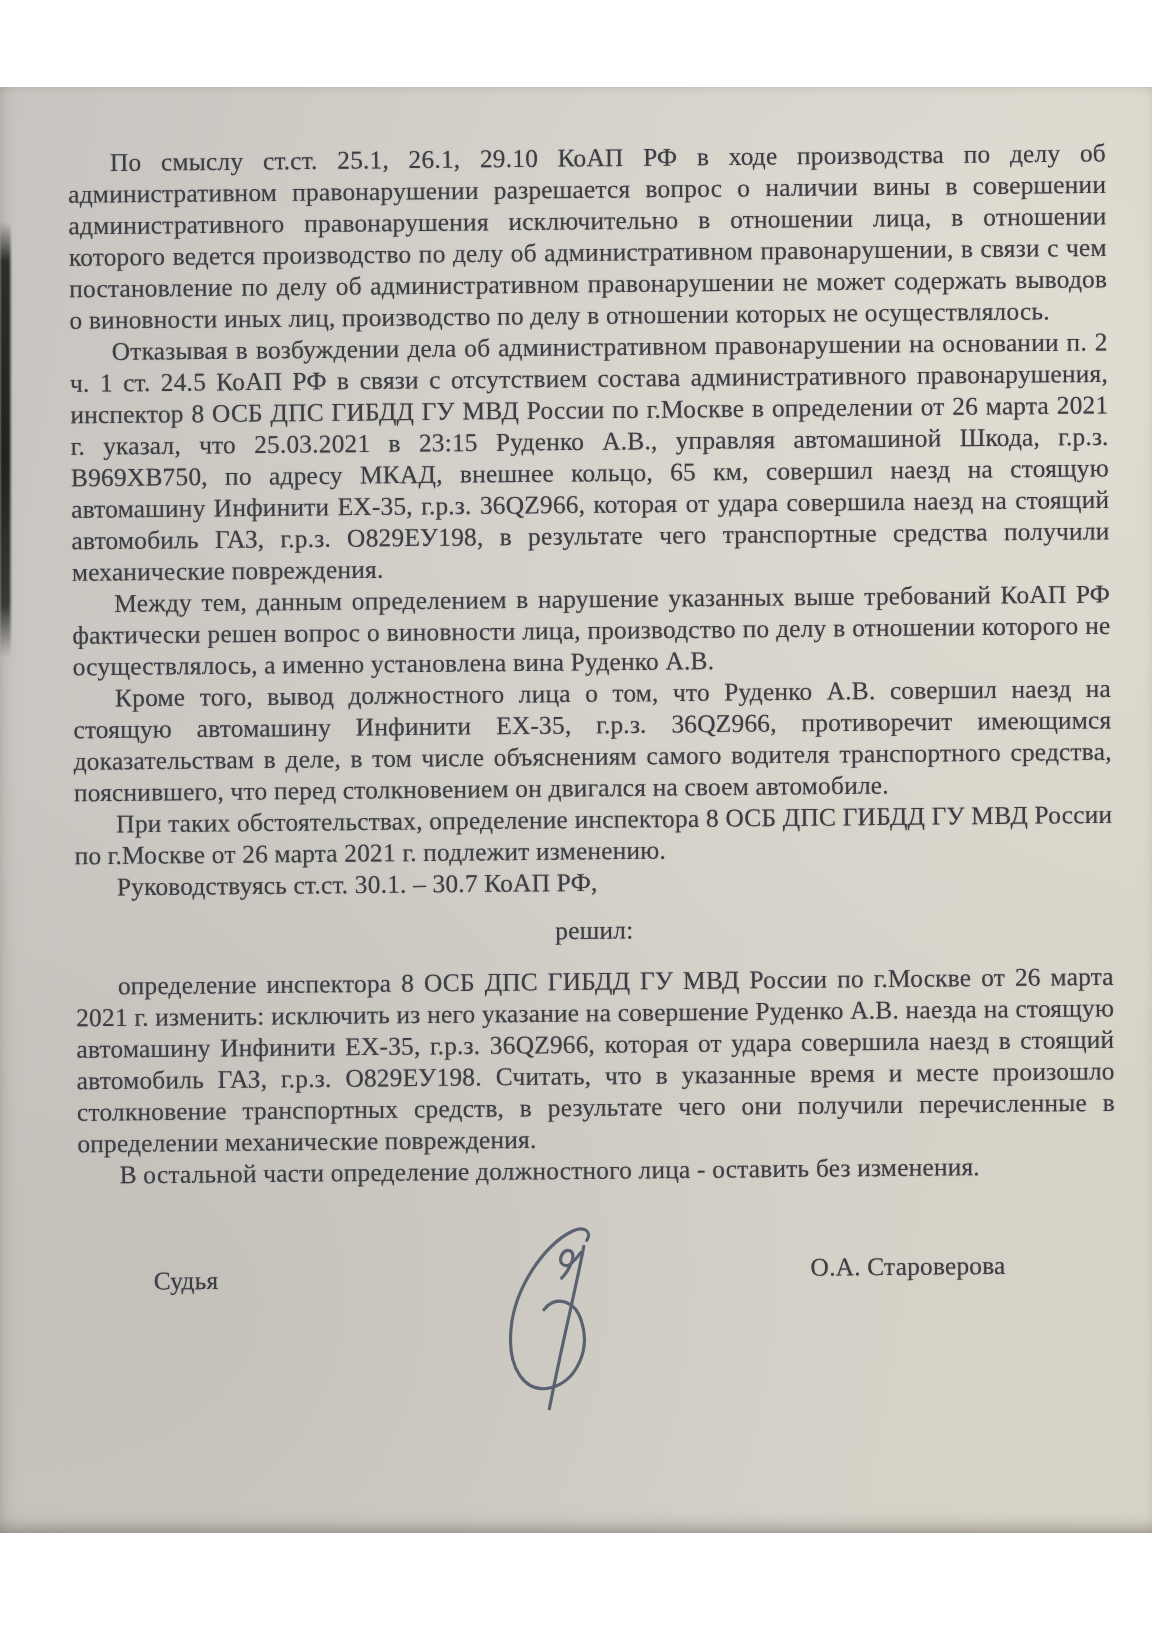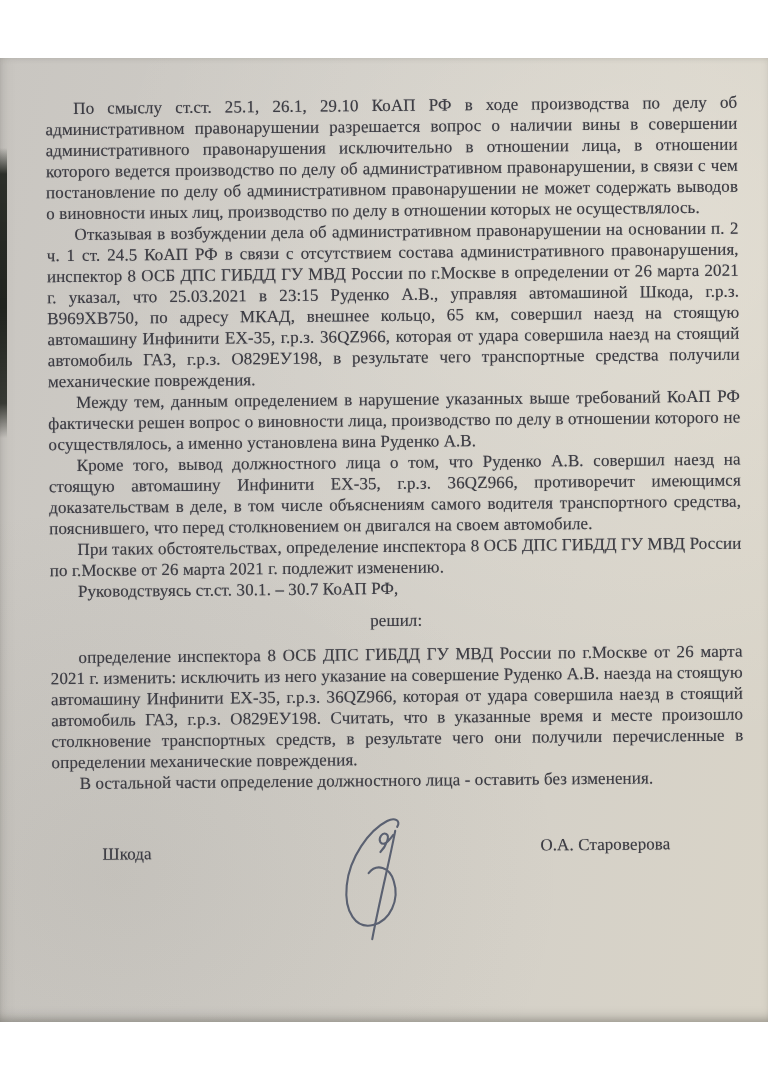--- a/index.html
+++ b/index.html
@@ -94,21 +94,21 @@
   <p>Кроме того, вывод должностного лица о том, что Руденко А.В. совершил наезд на стоящую автомашину Инфинити ЕХ-35, г.р.з. 36QZ966, противоречит имеющимся доказательствам в деле, в том числе объяснениям самого водителя транспортного средства, пояснившего, что перед столкновением он двигался на своем автомобиле.</p>
   <p>При таких обстоятельствах, определение инспектора 8 ОСБ ДПС ГИБДД ГУ МВД России по г.Москве от 26 марта 2021 г. подлежит изменению.</p>
   <p>Руководствуясь ст.ст. 30.1. – 30.7 КоАП РФ,</p>
 
   <div class="resolution-heading">решил:</div>
 
   <p>определение инспектора 8 ОСБ ДПС ГИБДД ГУ МВД России по г.Москве от 26 марта 2021 г. изменить: исключить из него указание на совершение Руденко А.В. наезда на стоящую автомашину Инфинити ЕХ-35, г.р.з. 36QZ966, которая от удара совершила наезд в стоящий автомобиль ГАЗ, г.р.з. О829ЕУ198. Считать, что в указанные время и месте произошло столкновение транспортных средств, в результате чего они получили перечисленные в определении механические повреждения.</p>
   <p class="closing">В остальной части определение должностного лица - оставить без изменения.</p>
 
   <div class="sign-row">
-    <span class="sign-role">Шкода</span>
+    <span class="sign-role">Судья</span>
     <svg class="sign-svg" width="84" height="126" viewBox="0 0 84 126" fill="none">
       <g stroke="#4b5266" stroke-width="2.1" stroke-linecap="round" fill="none" opacity="0.88">
         <path d="M60 12 C 64 6 58 2 50 6 C 32 15 12 42 9 70 C 6 97 18 114 35 110 C 52 106 62 85 56 66 C 52 52 39 48 31 58"></path>
         <path d="M56 20 C 50 28 46 31 43 27 C 41 23 45 17 49 19 C 53 21 49 31 43 37"></path>
         <path d="M58 16 C 52 46 42 84 34 124"></path>
       </g>
     </svg>
     <span class="sign-name">О.А. Староверова</span>
   </div>
 </div>

